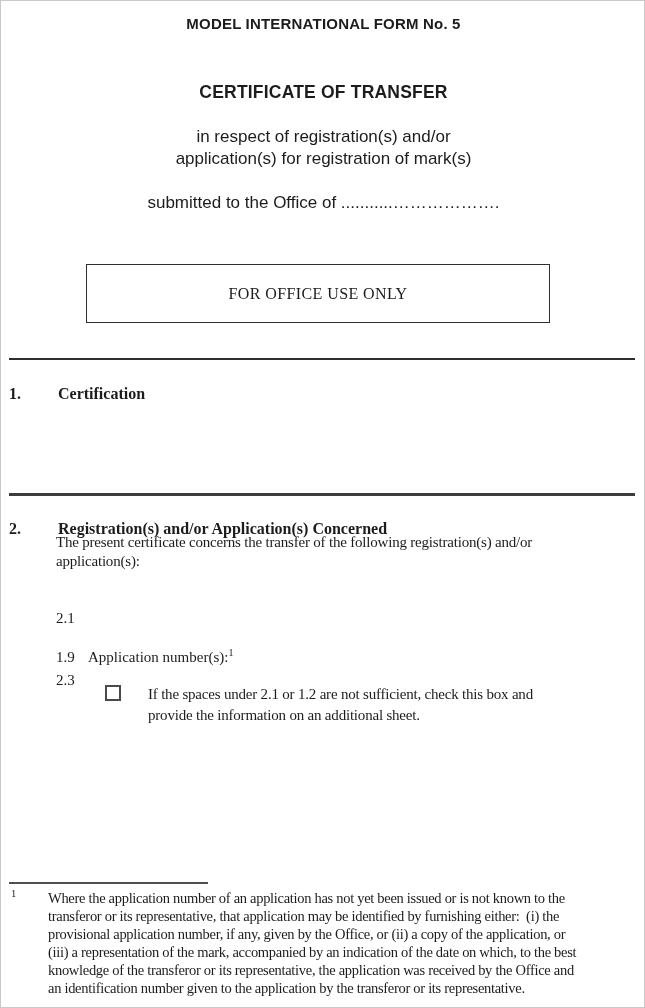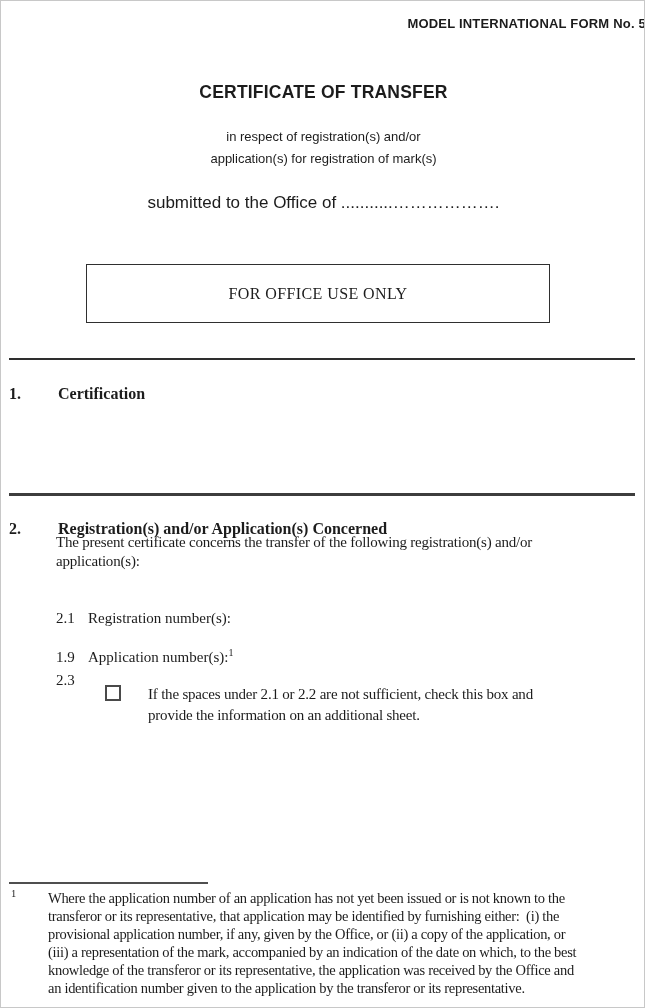--- a/index.html
+++ b/index.html
@@ -16,37 +16,36 @@
     overflow: hidden;
   }
   .abs { position: absolute; white-space: pre; }
   .center { left: 0; width: 645px; text-align: center; }
 
   
   .form-label {
     top: 12px;
     font-family: "Liberation Sans", sans-serif;
     font-weight: bold;
-    font-size: 13px;
+    font-size: 15px;
     line-height: 22px;
     letter-spacing: 0.2px;
-    text-align: right;
   }
   .doc-title {
     top: 81px;
     font-family: "Liberation Sans", sans-serif;
     font-weight: bold;
     font-size: 17.5px;
     line-height: 20px;
     letter-spacing: 0.2px;
   }
   .doc-subtitle {
     top: 125px;
     font-family: "Liberation Sans", sans-serif;
-    font-size: 13px;
+    font-size: 17px;
     line-height: 21.5px;
   }
   .submitted-line {
     top: 191px;
     font-family: "Liberation Sans", sans-serif;
     font-size: 17px;
     line-height: 21px;
   }
 
   
@@ -149,28 +148,27 @@
   <div class="abs sec-number" style="top:383px;">1.</div>
   <div class="abs sec-heading" style="top:383px;">Certification</div>
 
   <div class="rule rule-2"></div>
   <div class="abs sec-number" style="top:518px;">2.</div>
   <div class="abs sec-heading" style="top:518px;">Registration(s) and/or Application(s) Concerned</div>
   <div class="abs body-text" style="top:532px;">The present certificate concerns the transfer of the following registration(s) and/or
 application(s):</div>
 
   <div class="abs item-number" style="top:608px;">2.1</div>
-  <div class="abs item-label" style="top:608px;">Registration number(s):</div>
 
   <div class="abs item-number" style="top:647px;">1.9</div>
   <div class="abs item-label" style="top:647px;"><span>Application number(s):</span><sup>1</sup></div>
 
   <div class="abs item-number" style="top:670px;">2.3</div>
   <div class="checkbox"></div>
-  <div class="abs item-label-indented" style="top:683px;">If the spaces under 2.1 or 2.2 are not sufficient, check this box and
+  <div class="abs item-label-indented" style="top:683px;">If the spaces under 2.1 or 1.2 are not sufficient, check this box and
 provide the information on an additional sheet.</div>
 
   <div class="rule rule-footnote"></div>
   <div class="abs footnote-marker">1</div>
   <div class="abs footnote-text">Where the application number of an application has not yet been issued or is not known to the
 transferor or its representative, that application may be identified by furnishing either:  (i) the
 provisional application number, if any, given by the Office, or (ii) a copy of the application, or
 (iii) a representation of the mark, accompanied by an indication of the date on which, to the best
 knowledge of the transferor or its representative, the application was received by the Office and
 an identification number given to the application by the transferor or its representative.</div>

